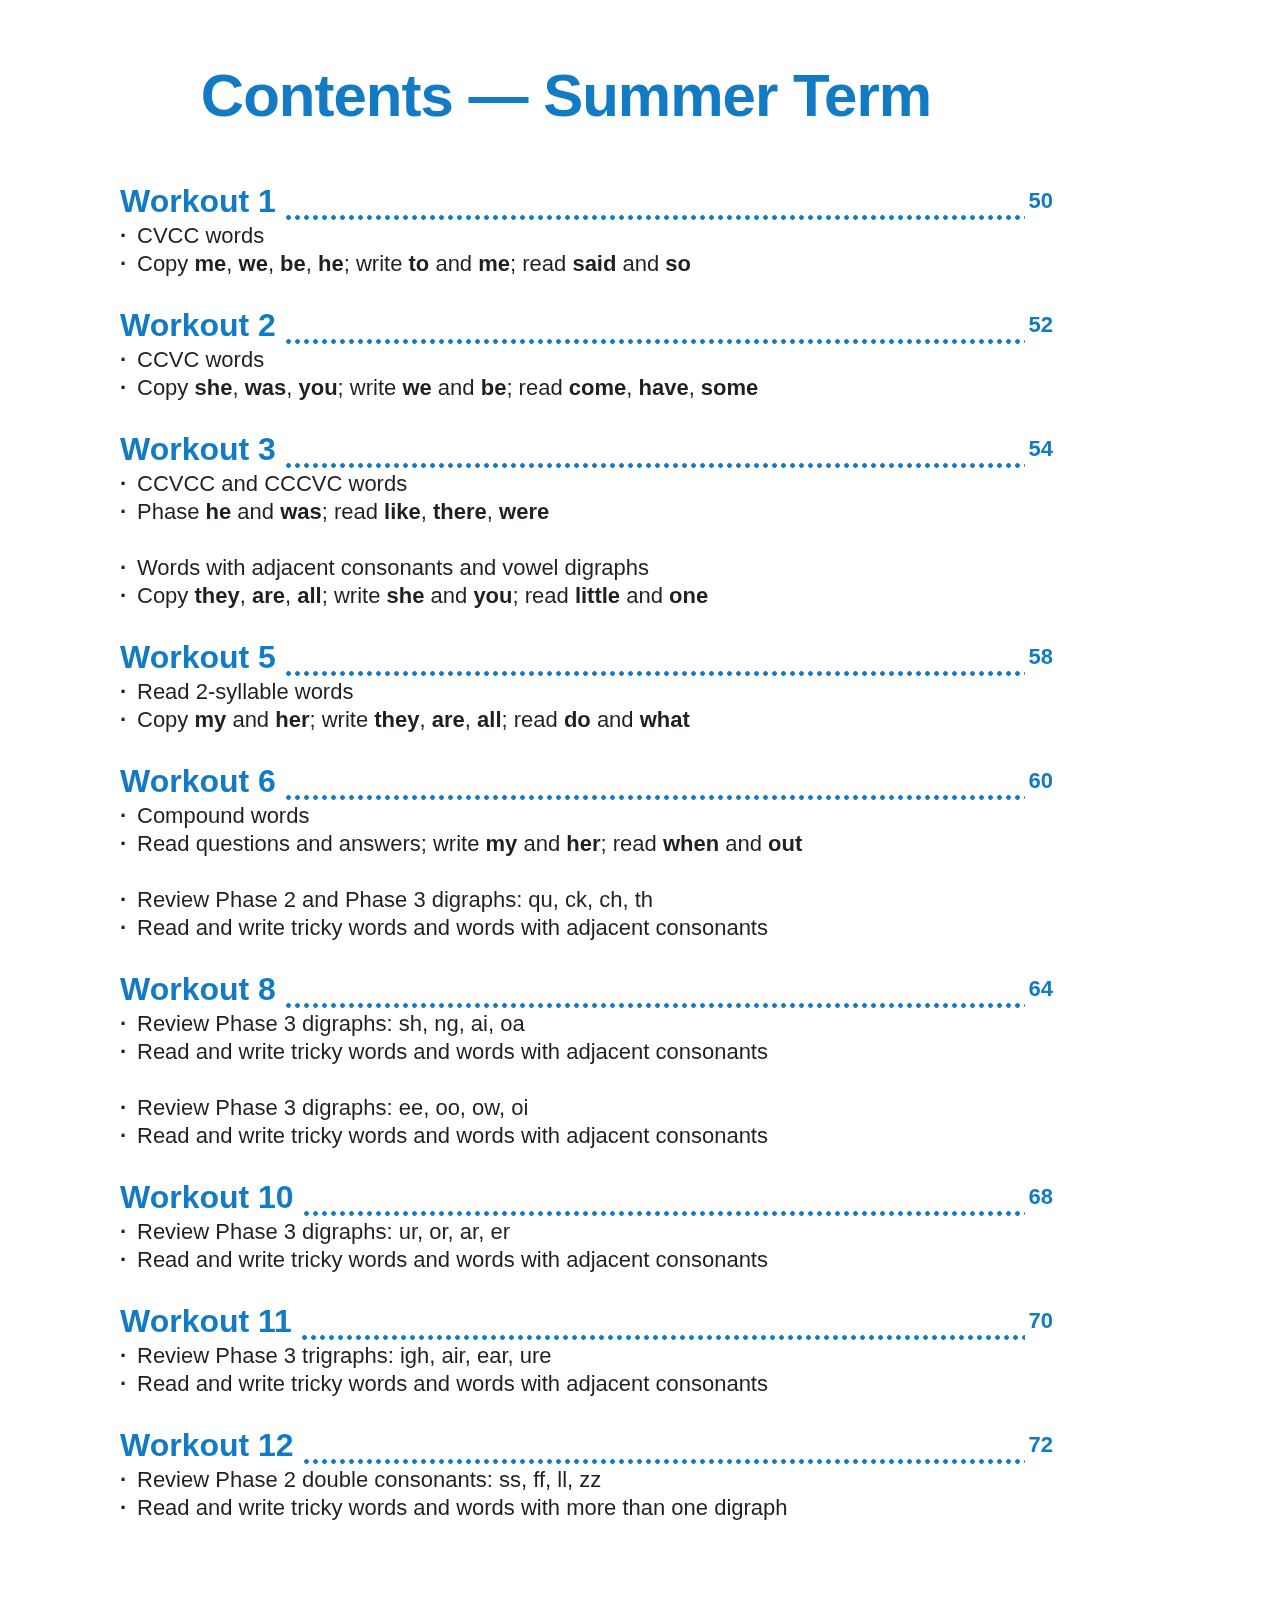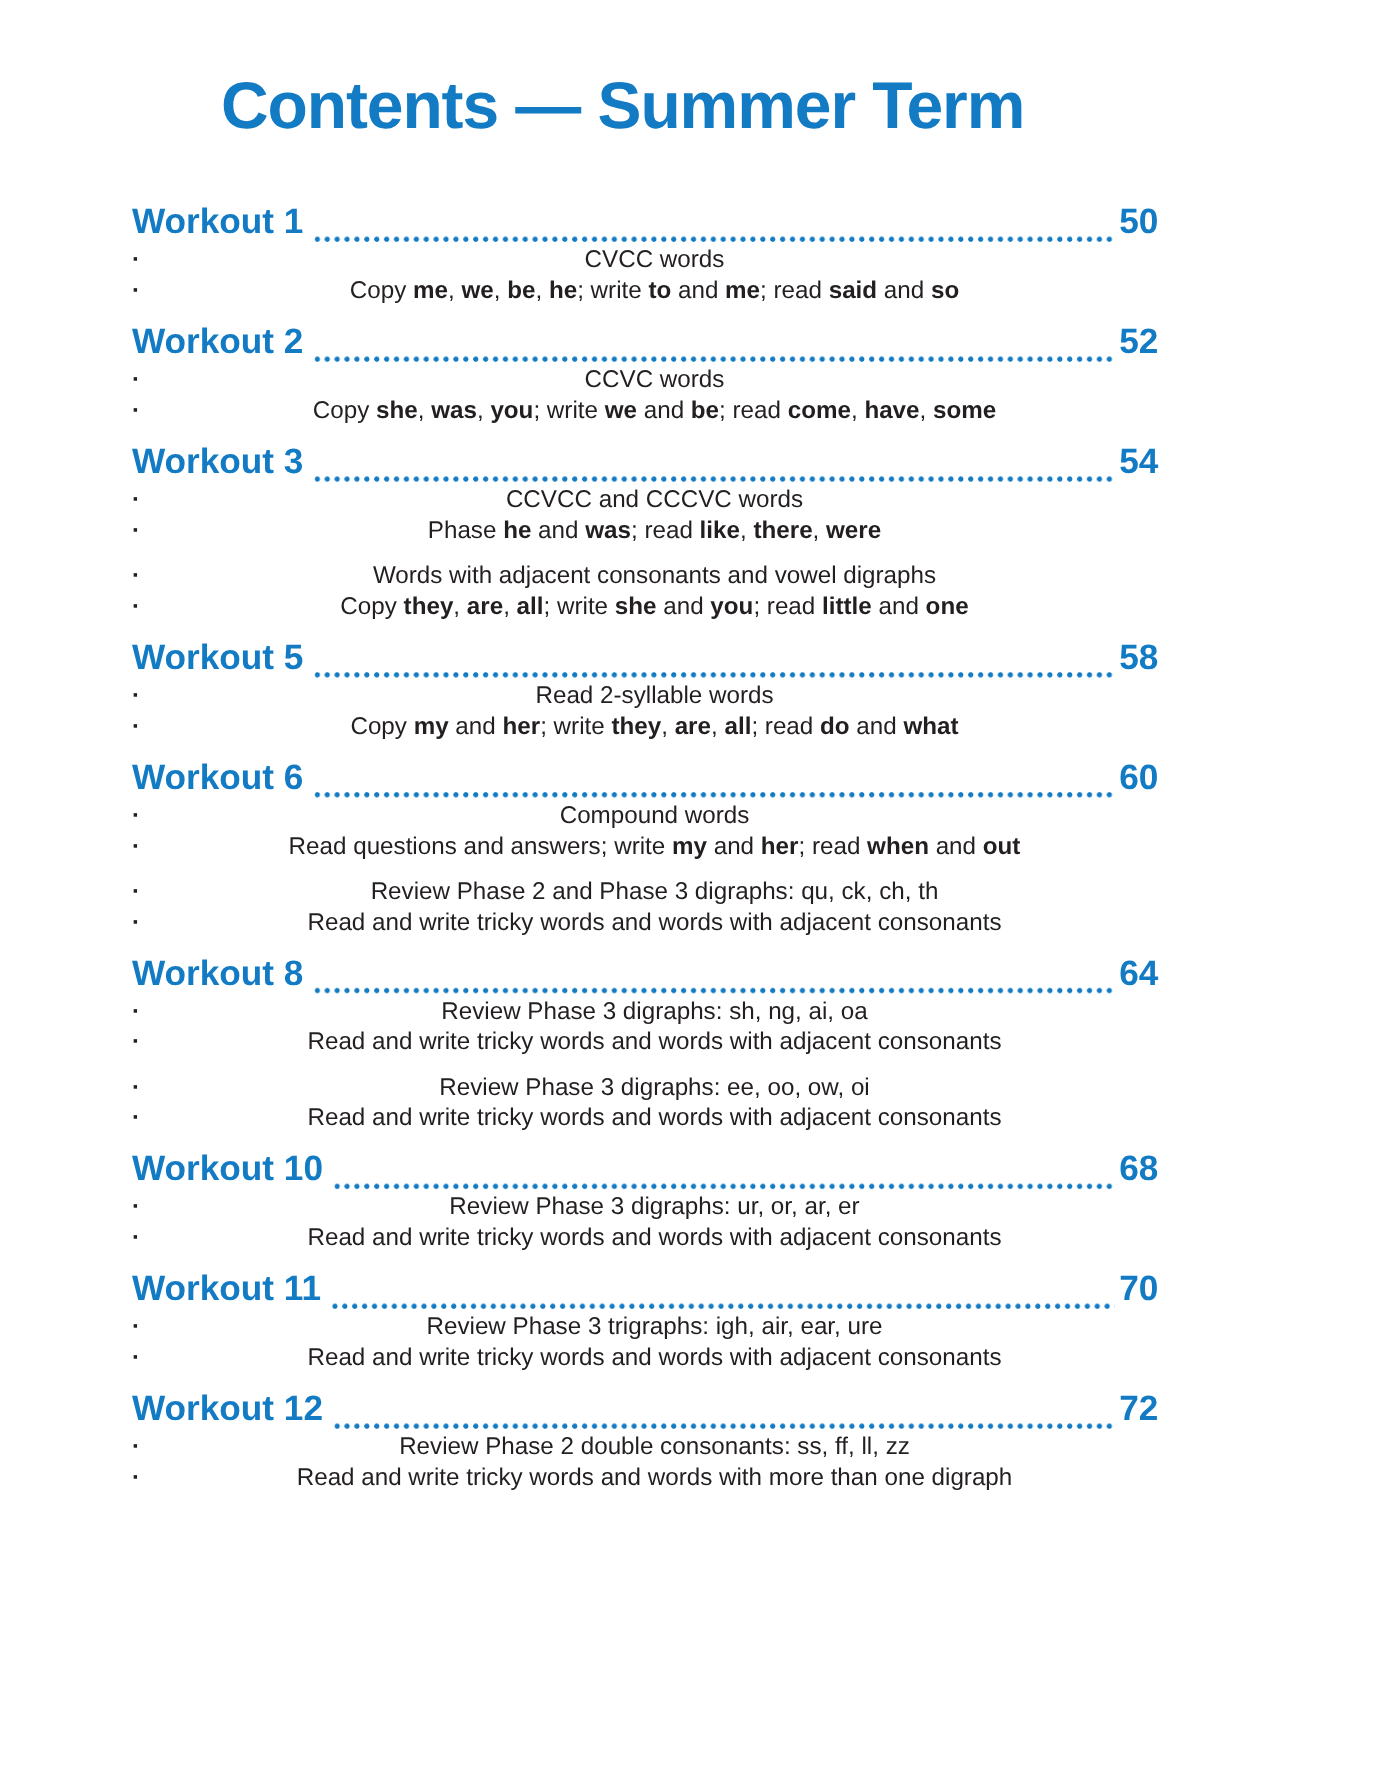--- a/index.html
+++ b/index.html
@@ -24,21 +24,21 @@
   .title {
     font-size: 60px;
     font-weight: 700;
     letter-spacing: -1px;
     text-align: center;
     color: var(--accent);
     margin-right: 41px; 
     line-height: 76px;
   }
   .entries { margin-top: 48px; }
-  .entry { margin-top: 13px; }
+  .entry { margin-top: 28px; }
   .entry:first-child { margin-top: 0; }
   .entry-head {
     display: flex;
     align-items: flex-end;
     line-height: 38px;
   }
   .label {
     font-size: 32px;
     font-weight: 700;
     color: var(--accent);
@@ -48,42 +48,42 @@
     flex: 1 1 auto;
     height: 5px;
     margin-left: 10px;
     margin-right: 4px;
     background-image: radial-gradient(circle at 2.5px 2.5px, var(--accent) 2px, rgba(0,0,0,0) 2.7px);
     background-size: 9px 5px;
     background-repeat: repeat-x;
     background-position: left bottom;
   }
   .pagenum {
-    font-size: 32px;
+    font-size: 22px;
     font-weight: 700;
     color: var(--accent);
     white-space: nowrap;
   }
   .bullets {
     list-style: none;
     margin-top: 2px;
   }
   .bullet {
     display: flex;
     align-items: flex-start;
     font-size: 22px;
     line-height: 28px;
     color: var(--ink);
   }
   .marker {
     flex: 0 0 17px;
     width: 17px;
     font-weight: 700;
   }
-  .btext { flex: 1 1 auto; text-align: center; }
+  .btext { flex: 1 1 auto; }
   .btext .bold { font-weight: 700; }
 </style>
 </head>
 <body>
 
 <div class="page">
   <h1 class="title">Contents — Summer Term</h1>
   <div class="entries">
   <section class="entry">
     <div class="entry-head">

